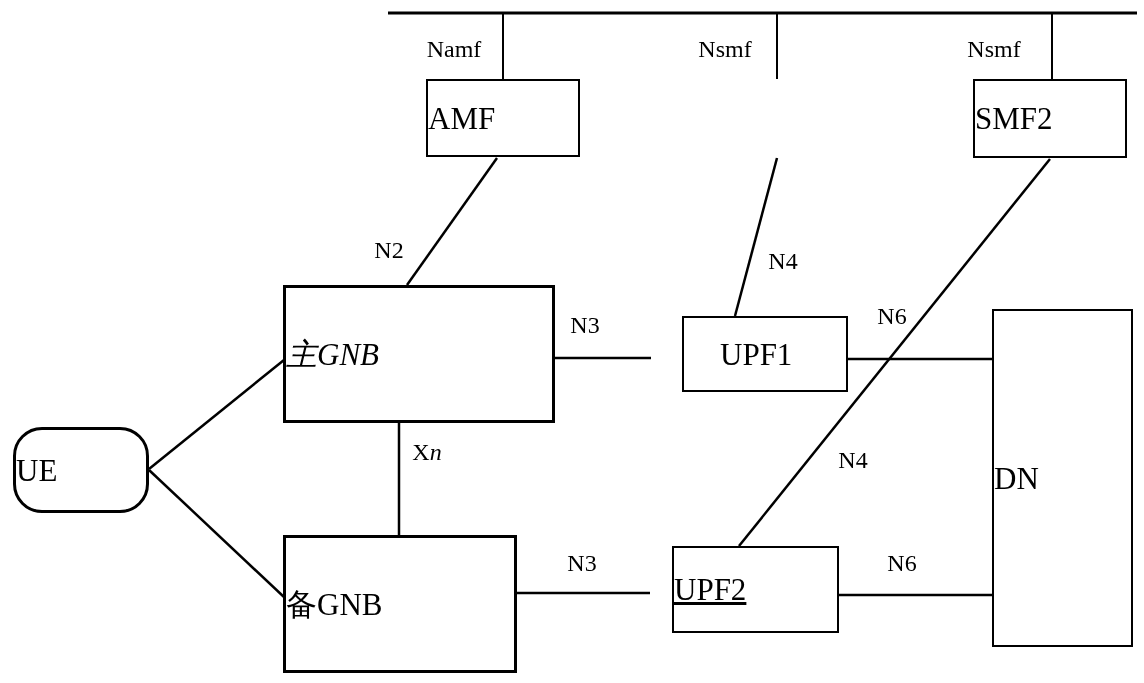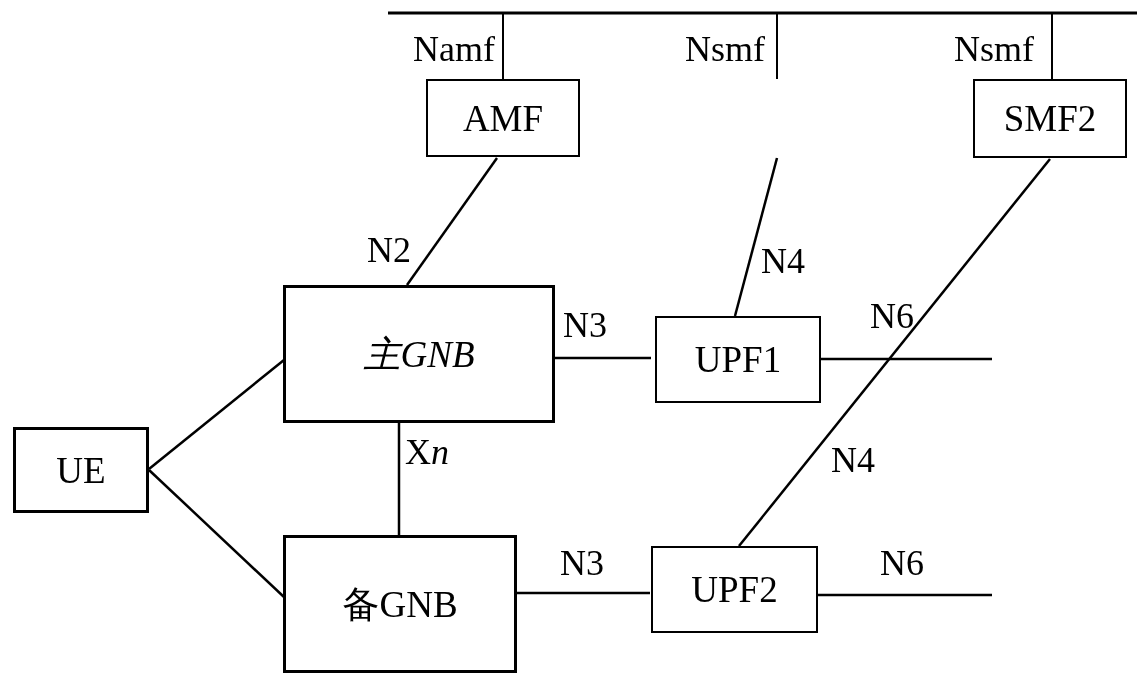--- a/index.html
+++ b/index.html
@@ -11,39 +11,39 @@
     font-family:"Liberation Serif","DejaVu Serif",serif;
     overflow:hidden;
   }
   .wires{position:absolute;left:0;top:0;width:1144px;height:683px;}
   .wires line{stroke:#000000;}
   .node{
     position:absolute;
     box-sizing:border-box;
     border:2px solid #000000;
     background:#ffffff;
-    display:flex;align-items:center;justify-content:center;
-    font-size:37px;line-height:1;white-space:nowrap;
+    display:flex;align-items:center;
+    font-size:31px;line-height:1;white-space:nowrap;
   }
   .node.thick{border-width:3px;}
   .iface{
     position:absolute;
     transform:translate(-50%,-50%);
-    font-size:36px;line-height:1;white-space:nowrap;
+    font-size:24px;line-height:1;white-space:nowrap;
   }
   .iface .it{font-style:italic;}
   
-  .n-ue        {left:13px;  top:427px; width:136px; height:86px;}
+  .n-ue        {left:13px;  top:427px; width:136px; height:86px;border-radius:29px;}
   .n-main-gnb  {left:283px; top:285px; width:272px; height:138px;font-style:italic;}
   .n-backup-gnb{left:283px; top:535px; width:234px; height:138px;}
   .n-amf       {left:426px; top:79px;  width:154px; height:78px;}
   .n-smf1      {left:700px; top:79px;  width:153px; height:78px;}
   .n-smf2      {left:973px; top:79px;  width:154px; height:79px;}
-  .n-upf1      {left:655px; top:316px; width:166px; height:87px;}
-  .n-upf2      {left:651px; top:546px; width:167px; height:87px;}
+  .n-upf1      {left:682px; top:316px; width:166px; height:76px;padding-left:36px;}
+  .n-upf2      {left:672px; top:546px; width:167px; height:87px;text-decoration:underline;}
   .n-dn        {left:992px; top:309px; width:141px; height:338px;}
   
   .l-namf {left:454px;  top:49px;}
   .l-nsmf1{left:725px;  top:49px;}
   .l-nsmf2{left:994px;  top:49px;}
   .l-n2   {left:389px;  top:250px;}
   .l-n3a  {left:585px;  top:325px;}
   .l-n4a  {left:783px;  top:261px;}
   .l-n6a  {left:892px;  top:316px;}
   .l-n4b  {left:853px;  top:460px;}
@@ -90,20 +90,23 @@
   </div>
   <div class="node n-smf2">
     <span>SMF2</span>
   </div>
   <div class="node n-upf1">
     <span>UPF1</span>
   </div>
   <div class="node n-upf2">
     <span>UPF2</span>
   </div>
+  <div class="node n-dn">
+    <span>DN</span>
+  </div>
 
   <div class="iface l-namf">Namf</div>
   <div class="iface l-nsmf1">Nsmf</div>
   <div class="iface l-nsmf2">Nsmf</div>
   <div class="iface l-n2">N2</div>
   <div class="iface l-n3a">N3</div>
   <div class="iface l-n4a">N4</div>
   <div class="iface l-n6a">N6</div>
   <div class="iface l-n4b">N4</div>
   <div class="iface l-n3b">N3</div>

